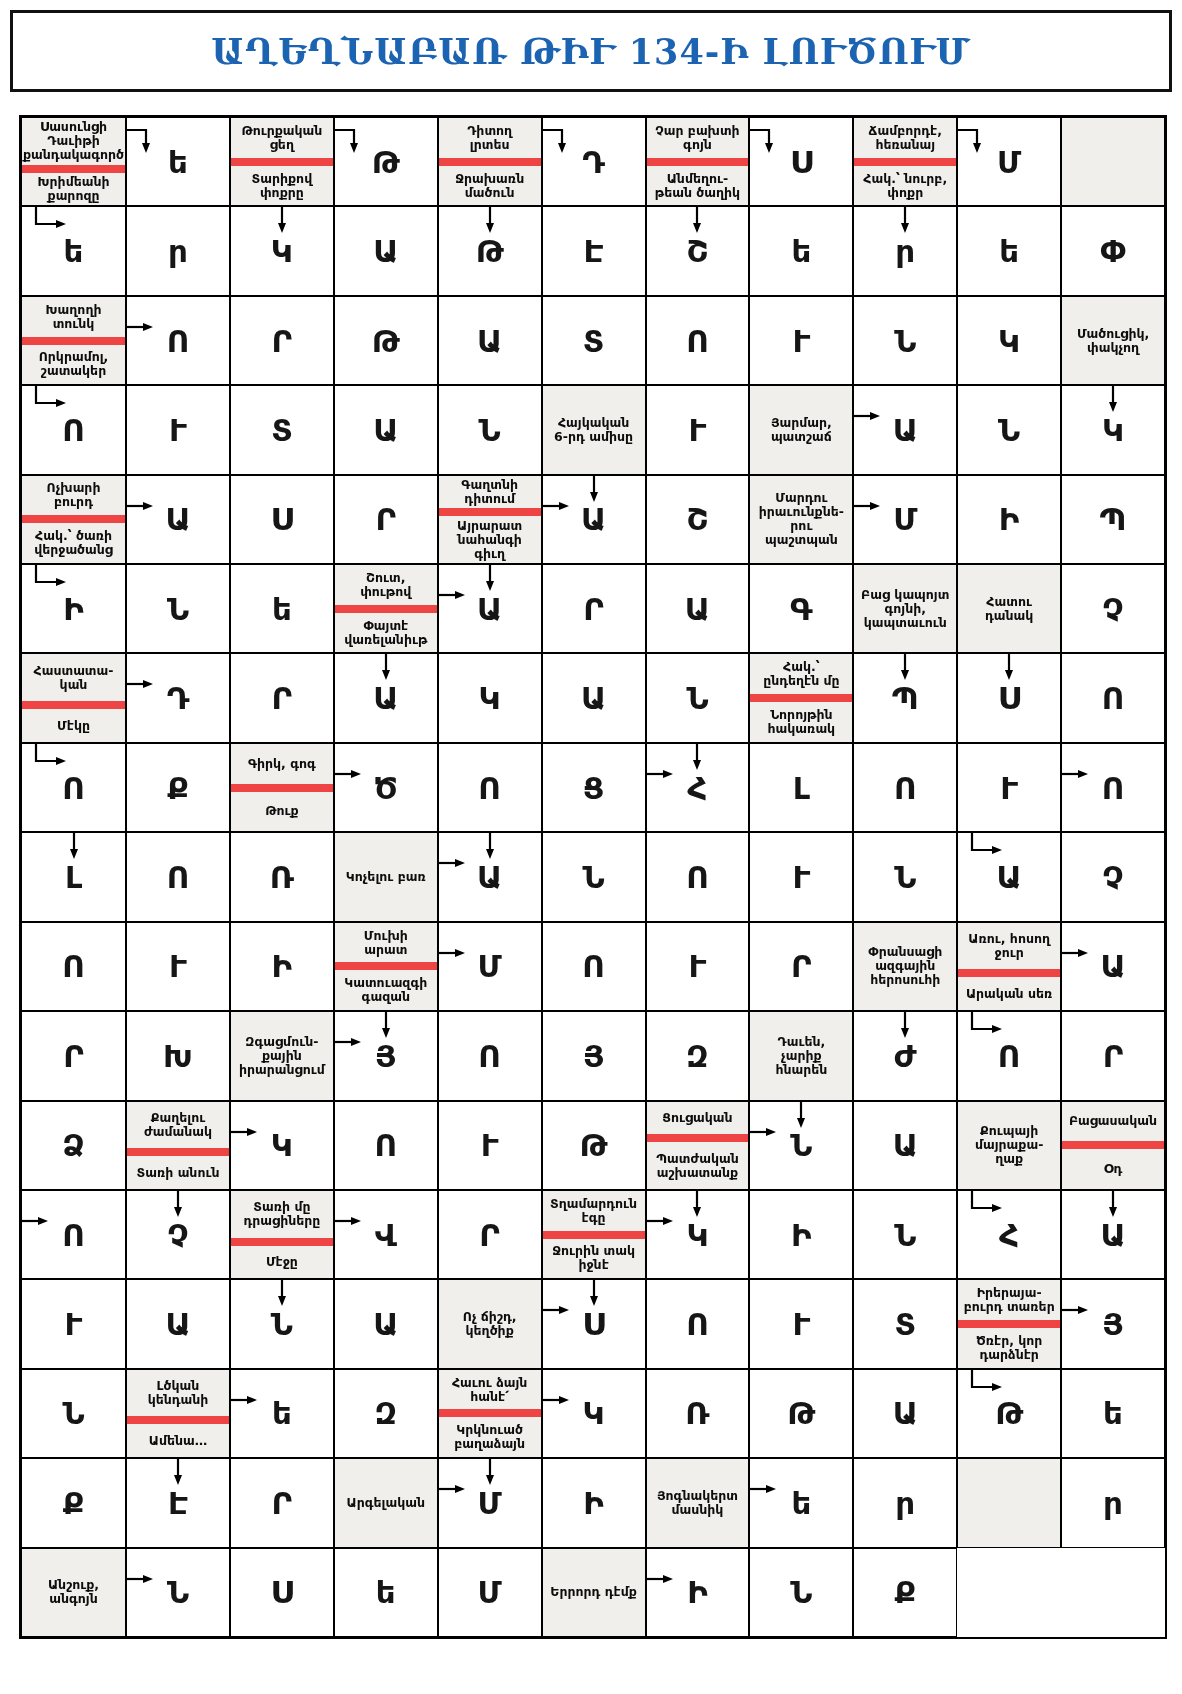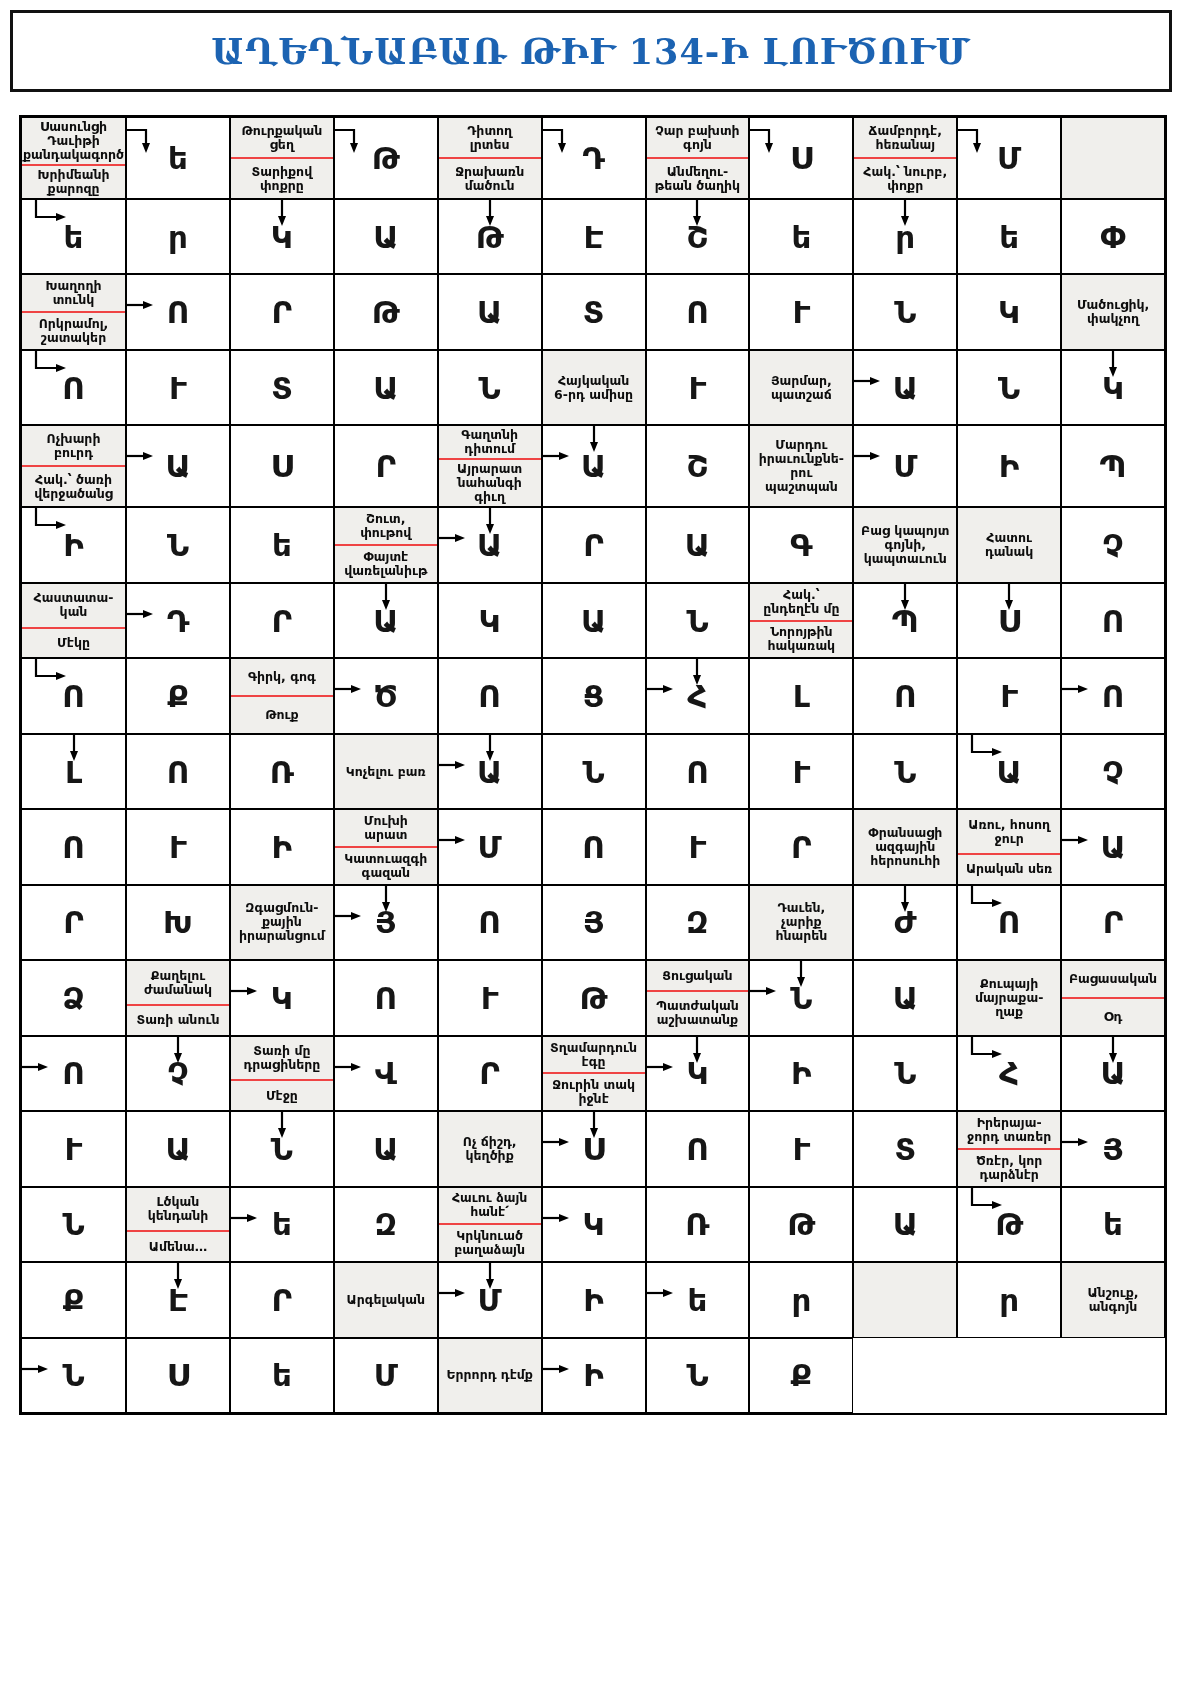--- a/index.html
+++ b/index.html
@@ -1,31 +1,31 @@
 <!DOCTYPE html>
 <html><head>
 <meta charset="utf-8">
 <style>
   html,body{margin:0;padding:0;background:#fff;width:1182px;height:1694px;position:relative;}
   *{box-sizing:border-box;}
   .title-box{position:absolute;left:10px;top:10px;width:1162px;height:82px;border:3px solid #111;
     display:flex;align-items:center;justify-content:center;background:#fff;}
   .title-box h1{margin:0;font-family:"DejaVu Serif",serif;font-weight:bold;font-size:35px;
     color:#1c63b2;letter-spacing:1px;white-space:nowrap;}
-  .grid{position:absolute;left:19px;top:115px;width:1148px;height:1300px;display:grid;
+  .grid{position:absolute;left:19px;top:115px;width:1148px;height:1524px;display:grid;
     grid-template-columns:repeat(11,1fr);grid-template-rows:repeat(17,1fr);
     border:2px solid #000;background:#fff;}
   .cell{border:1px solid #000;position:relative;overflow:visible;}
   .letter{display:flex;align-items:center;justify-content:center;}
   .letter span.ch{font-family:"DejaVu Sans",sans-serif;font-weight:700;font-size:31px;color:#161616;}
   .clue{background:#f0efec;display:flex;flex-direction:column;}
   .clue .part{flex:1 1 auto;display:flex;align-items:center;justify-content:center;text-align:center;
     white-space:pre-line;font-family:"DejaVu Sans",sans-serif;font-weight:700;font-size:12.5px;
     line-height:1.12;color:#0d0d0d;padding:2px 1px;}
-  .clue .part + .part{border-top:2px solid #ef4444;}
+  .clue .part + .part{border-top:8px solid #ef4444;}
   .empty{background:#f0efec;}
   .arr{position:absolute;pointer-events:none;}
   .arr.d{left:50%;transform:translateX(-50%);top:0;}
   .arr.r{left:0;top:24px;}
   .arr.rd{left:0;top:4px;}
   .arr.dr{left:8px;top:0;}
 </style>
 </head>
 <body>
 
@@ -763,21 +763,21 @@
       <span class="ch">Ո</span>
     </div>
     <div class="cell letter">
       <span class="ch">Ւ</span>
     </div>
     <div class="cell letter">
       <span class="ch">Տ</span>
     </div>
     <div class="cell clue">
       <div class="part">Իրերայա-
-ջորդ տառեր</div>
+բուրդ տառեր</div>
       <div class="part">Ծռէր, կոր
 դարձնէր</div>
     </div>
     <div class="cell letter">
       <span class="ch">Յ</span>
       <svg class="arr r" width="27" height="12">
         <path d="M0,6 L18,6" stroke="#000" stroke-width="2.2" fill="none"></path>
         <polygon points="16,2 16,10 26,6" fill="#000"></polygon>
       </svg>
     </div>
@@ -854,20 +854,24 @@
         <polygon points="16,2 16,10 26,6" fill="#000"></polygon>
       </svg>
       <svg class="arr d" width="12" height="27">
         <path d="M6,0 L6,18" stroke="#000" stroke-width="2.2" fill="none"></path>
         <polygon points="2,16 10,16 6,26" fill="#000"></polygon>
       </svg>
     </div>
     <div class="cell letter">
       <span class="ch">Ի</span>
     </div>
+    <div class="cell clue">
+      <div class="part">Յոգնակերտ
+մասնիկ</div>
+    </div>
     <div class="cell letter">
       <span class="ch">ե</span>
       <svg class="arr r" width="27" height="12">
         <path d="M0,6 L18,6" stroke="#000" stroke-width="2.2" fill="none"></path>
         <polygon points="16,2 16,10 26,6" fill="#000"></polygon>
       </svg>
     </div>
     <div class="cell letter">
       <span class="ch">ր</span>
     </div>

